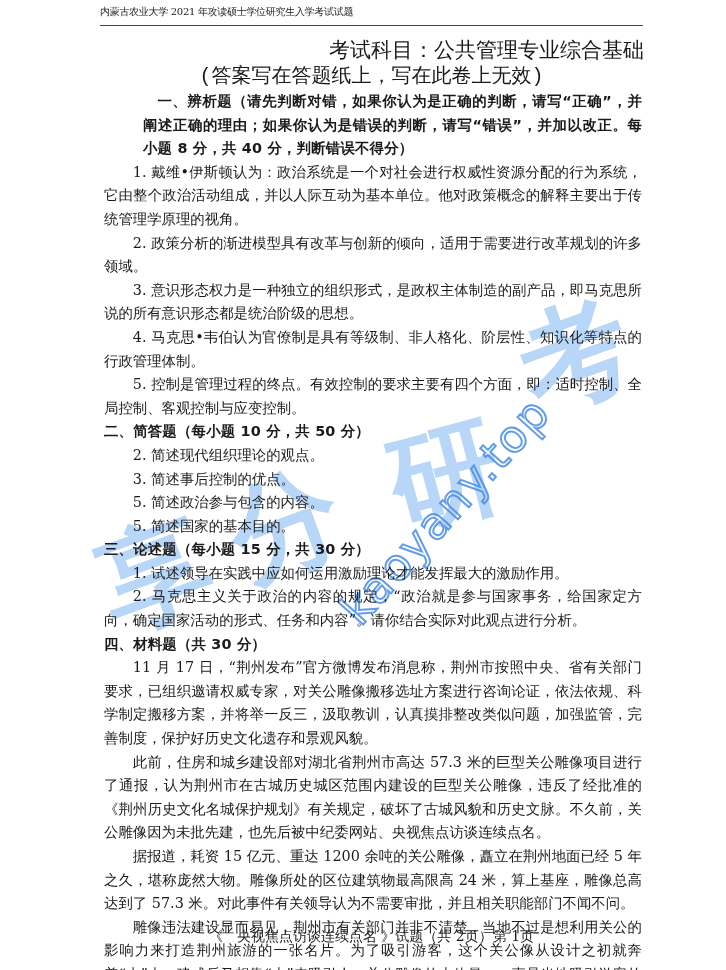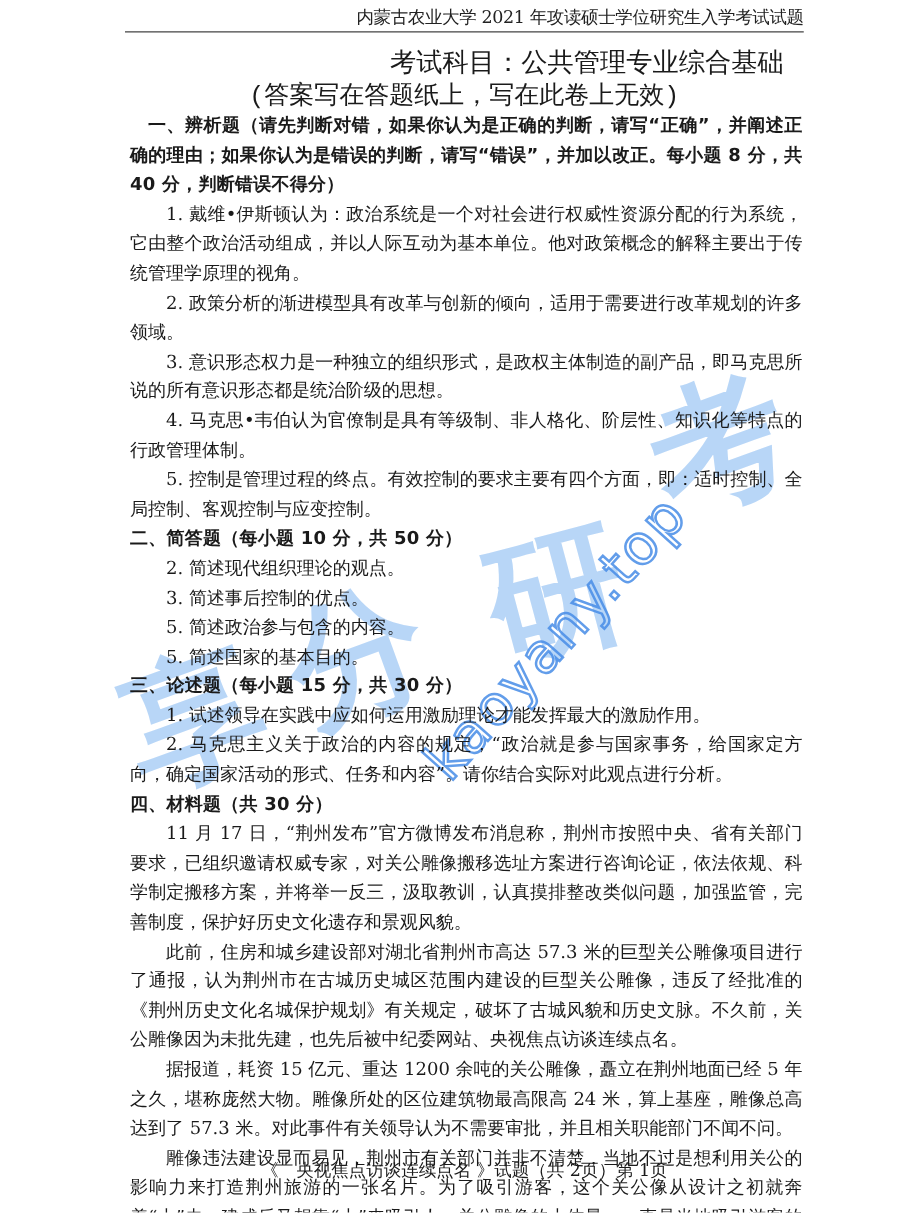--- a/index.html
+++ b/index.html
@@ -3,49 +3,49 @@
 <meta charset="utf-8">
 <style>
   html, body { margin: 0; padding: 0; }
   body {
     width: 726px; height: 970px; background: #ffffff; overflow: hidden;
     position: relative; color: #1a1a1a;
     font-family: "DejaVu Serif", "Liberation Serif", serif;
   }
   .page { position: absolute; left: 0; top: 0; width: 726px; height: 970px; }
   .running-header {
-    position: absolute; left: 100px; top: 5px; width: 543px; text-align: right;
-    font-size: 14px; letter-spacing: -0.3px; color: #222;
+    position: absolute; left: 100px; top: 5px; width: 543px; text-align: left;
+    font-size: 10px; letter-spacing: -0.3px; color: #222;
   }
   .header-rule {
     position: absolute; left: 100px; top: 25px; width: 543px; height: 0;
     border-top: 1.5px solid #444;
   }
   .subject-row {
     position: absolute; left: 104px; top: 36px; width: 540px; height: 30px;
     font-family: "DejaVu Sans", "Liberation Sans", sans-serif; font-size: 21px;
   }
   .subject-code { position: absolute; left: 0; top: 0; letter-spacing: 0.5px; }
   .subject-code .num { font-family: "Liberation Serif", serif; font-size: 20px; }
-  .subject-name { position: absolute; left: 208px; top: 0; }
+  .subject-name { position: absolute; left: 225px; top: 0; }
   .notice {
     position: absolute; left: 100px; top: 62px; width: 543px; text-align: center;
     font-family: Liberation Mono, monospace; font-size: 20px;
   }
   .body-text {
     position: absolute; left: 104px; top: 90px; width: 538px;
     font-size: 14.4px; line-height: 23.6px; text-align: justify;
   }
   .body-text p { margin: 0; }
   .indent { text-indent: 2em; }
   .section-head {
     font-family: "DejaVu Sans", "Liberation Sans", sans-serif; font-weight: bold;
     font-size: 14.4px; letter-spacing: 0.2px;
   }
-  .section-head.first { text-indent: 1em; }
+  .section-head.first { text-indent: 1em; margin-left: 39px; }
   .footer {
     position: absolute; left: 100px; top: 928px; width: 543px; text-align: center;
     font-size: 14px;
   }
   .wm { position: absolute; pointer-events: none; color: rgba(120,175,235,0.65); }
   .wm-brush {
     font-family: "DejaVu Sans", sans-serif; font-weight: bold; font-size: 110px;
     line-height: 1; color: rgba(125,180,240,0.55);
   }
   .wm-url {

